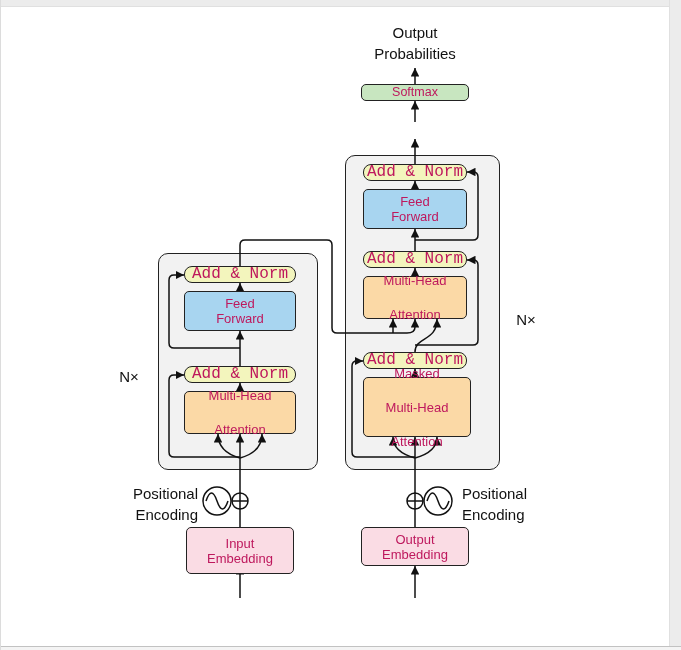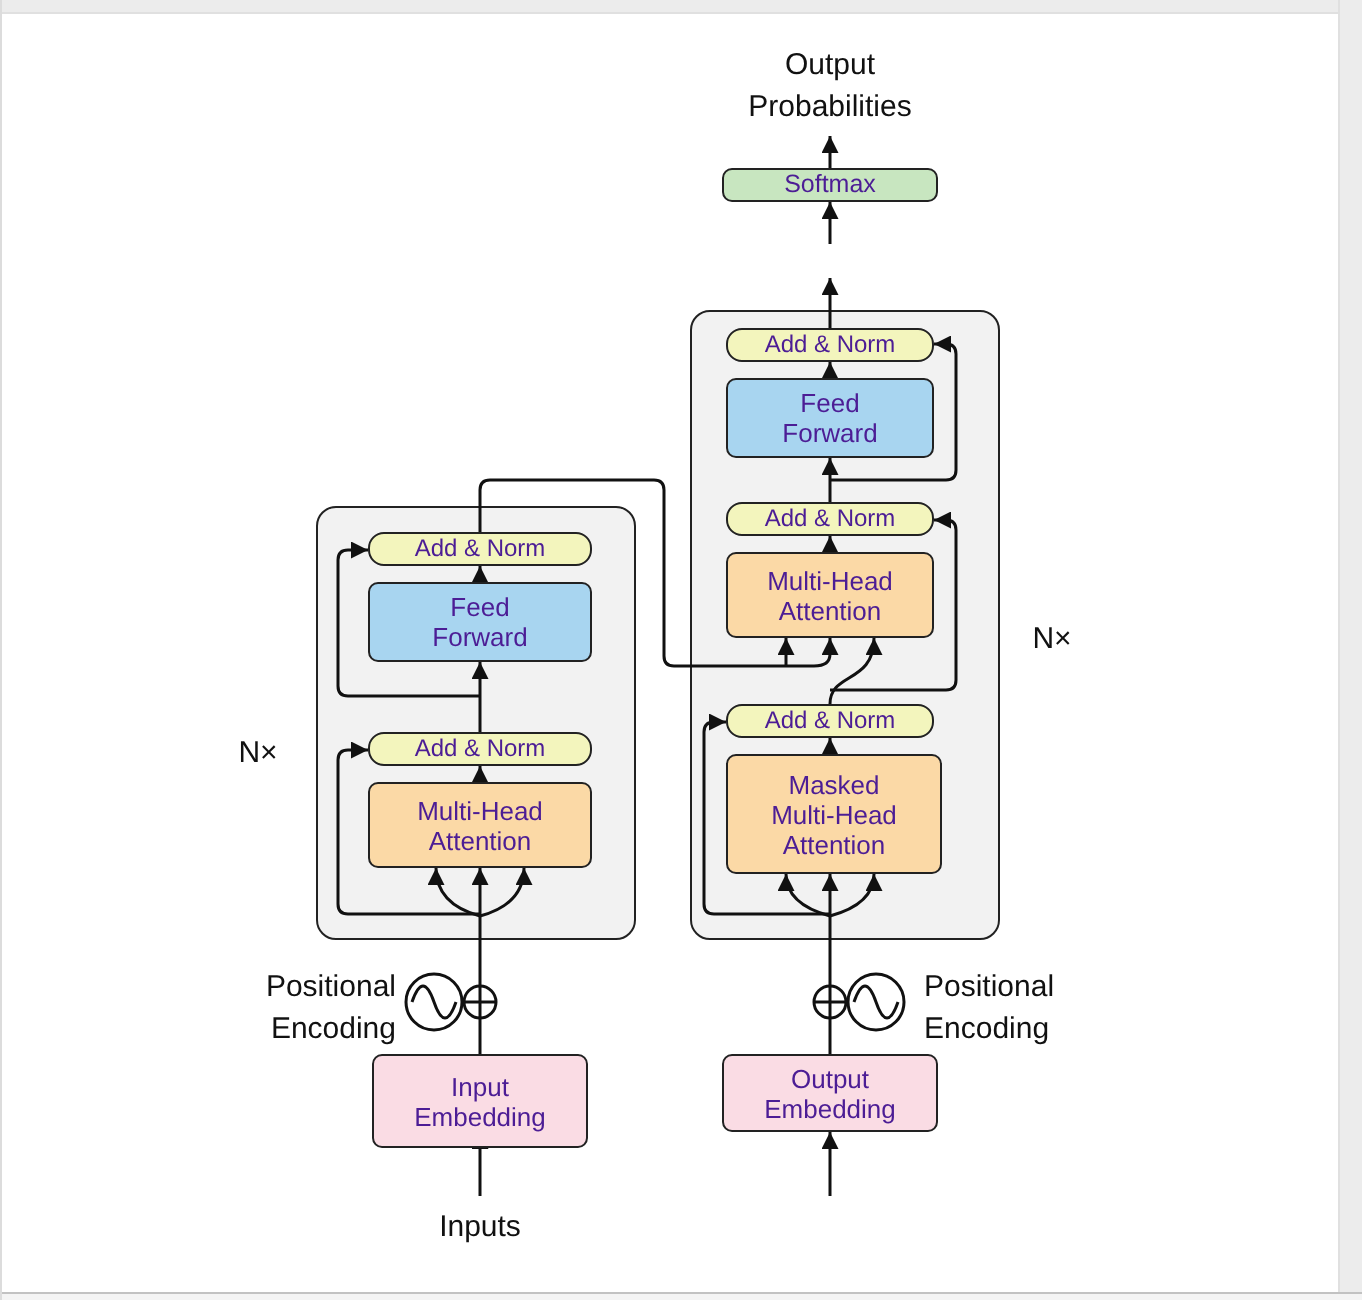--- a/index.html
+++ b/index.html
@@ -9,26 +9,26 @@
   }
   
   .frame-top{position:absolute;left:0;top:0;width:681px;height:6px;background:#ececec;border-bottom:1px solid #e0e0e0;}
   .frame-right{position:absolute;left:669px;top:0;width:12px;height:650px;background:#ececec;border-left:1px solid #e0e0e0;}
   .frame-bottom{position:absolute;left:0;top:646px;width:681px;height:4px;background:#f4f4f4;border-top:1px solid #c2c2c2;}
   .frame-left{position:absolute;left:0;top:0;width:1px;height:650px;background:#dcdcdc;}
 
   .box{
     position:absolute;box-sizing:border-box;border:1.5px solid #222;border-radius:5px;
     display:flex;flex-direction:column;align-items:center;justify-content:center;
-    text-align:right;font-size:13px;line-height:15px;color:#4c1d95;
+    text-align:right;font-size:13px;line-height:15px;color:#be185d;
   }
   .container-box{border-radius:10px;background:var(--container,#f2f2f2);}
-  .addnorm{background:var(--add-norm,#f3f5bd);border-radius:8px;font-size:12px;line-height:13px;}
+  .addnorm{background:var(--add-norm,#f3f5bd);border-radius:8px;font-size:16px;line-height:13px;font-family:Liberation Mono, monospace;}
   .ff{background:var(--feed-forward,#a8d5f0);}
-  .attn{background:var(--attention,#fbd9a6);}
+  .attn{background:var(--attention,#fbd9a6);gap:19px;}
   .embed{background:var(--embedding,#fadce4);}
   .linearbox{background:var(--linear,#d4d5e8);font-size:12.5px;}
   .softmaxbox{background:var(--softmax,#c8e6c0);font-size:12.5px;}
 
   .lbl{position:absolute;font-size:15px;line-height:21px;color:#111;}
   .lbl.center{text-align:center;}
   .lbl.right{text-align:right;}
   .lbl.left{text-align:left;}
 
   #wires{position:absolute;left:0;top:0;pointer-events:none;}
@@ -155,19 +155,18 @@
 
   <div class="lbl right" style="left:80px;top:483px;width:118px;">
     <div>Positional</div>
     <div>Encoding</div>
   </div>
   <div class="lbl left" style="left:462px;top:483px;width:120px;">
     <div>Positional</div>
     <div>Encoding</div>
   </div>
 
-  <div class="lbl center" style="left:190px;top:603px;width:100px;">Inputs</div>
 
   <div class="frame-top"></div>
   <div class="frame-right"></div>
   <div class="frame-bottom"></div>
   <div class="frame-left"></div>
 </div>
 
 </body></html>

